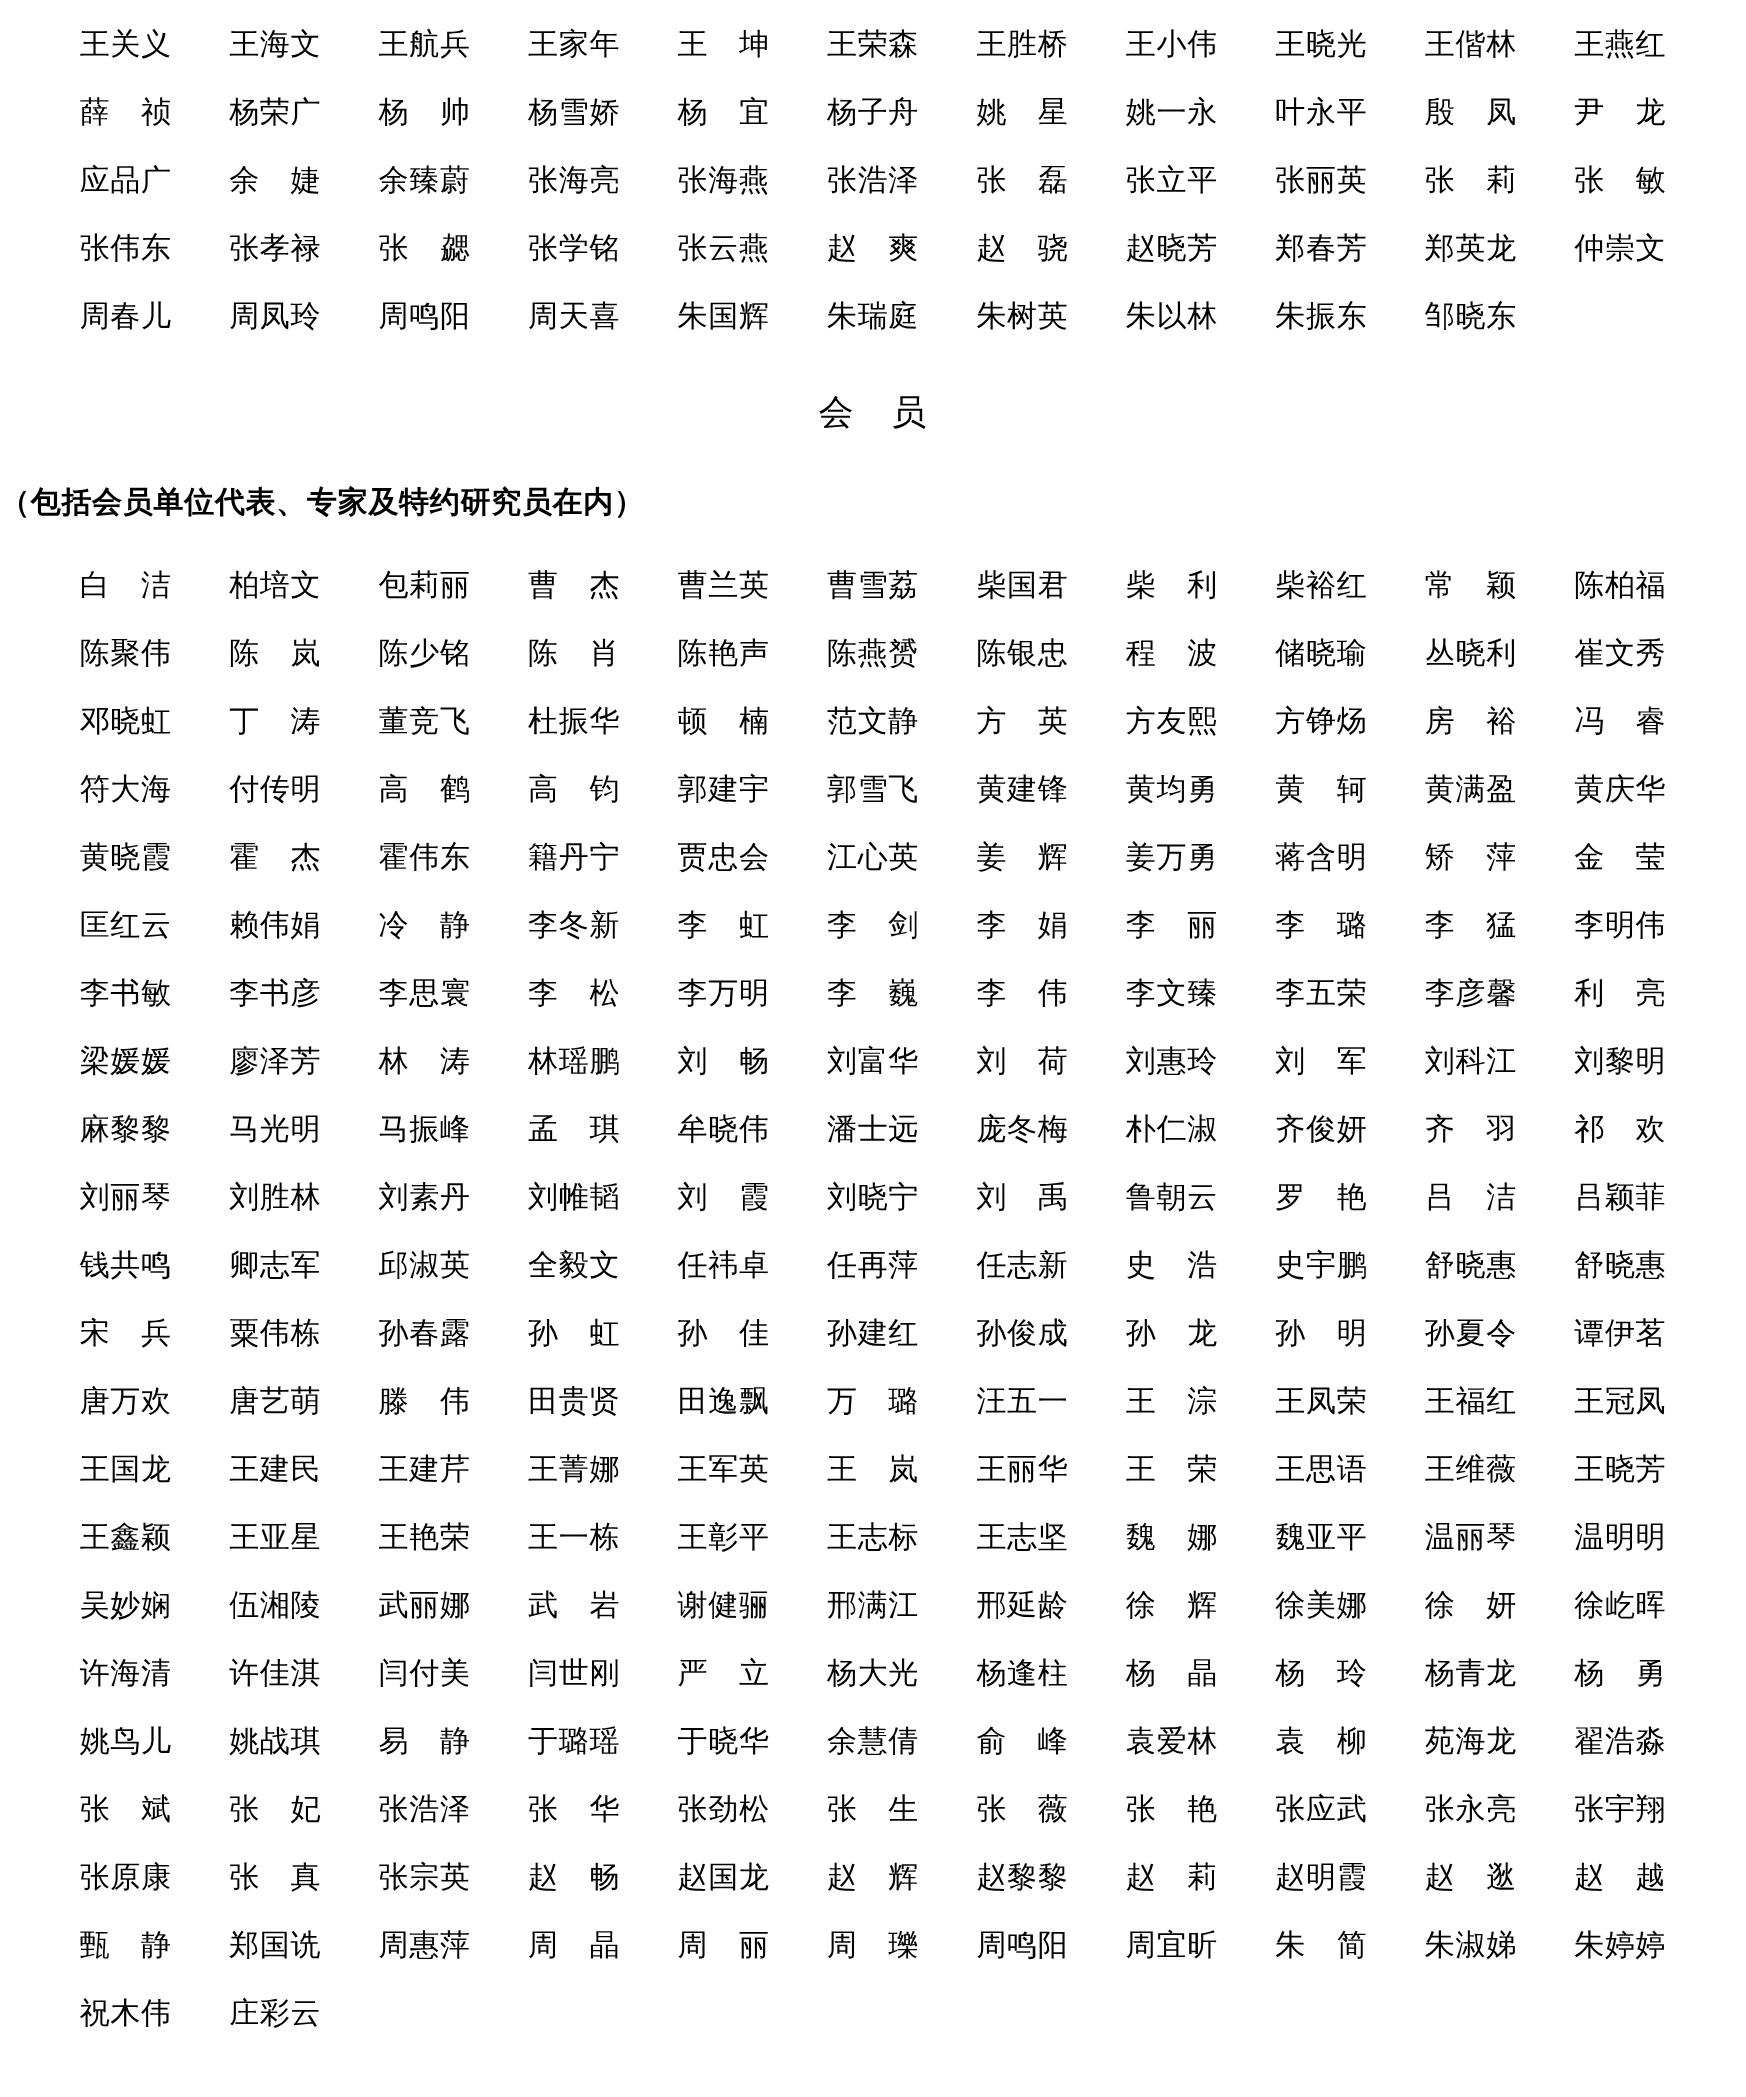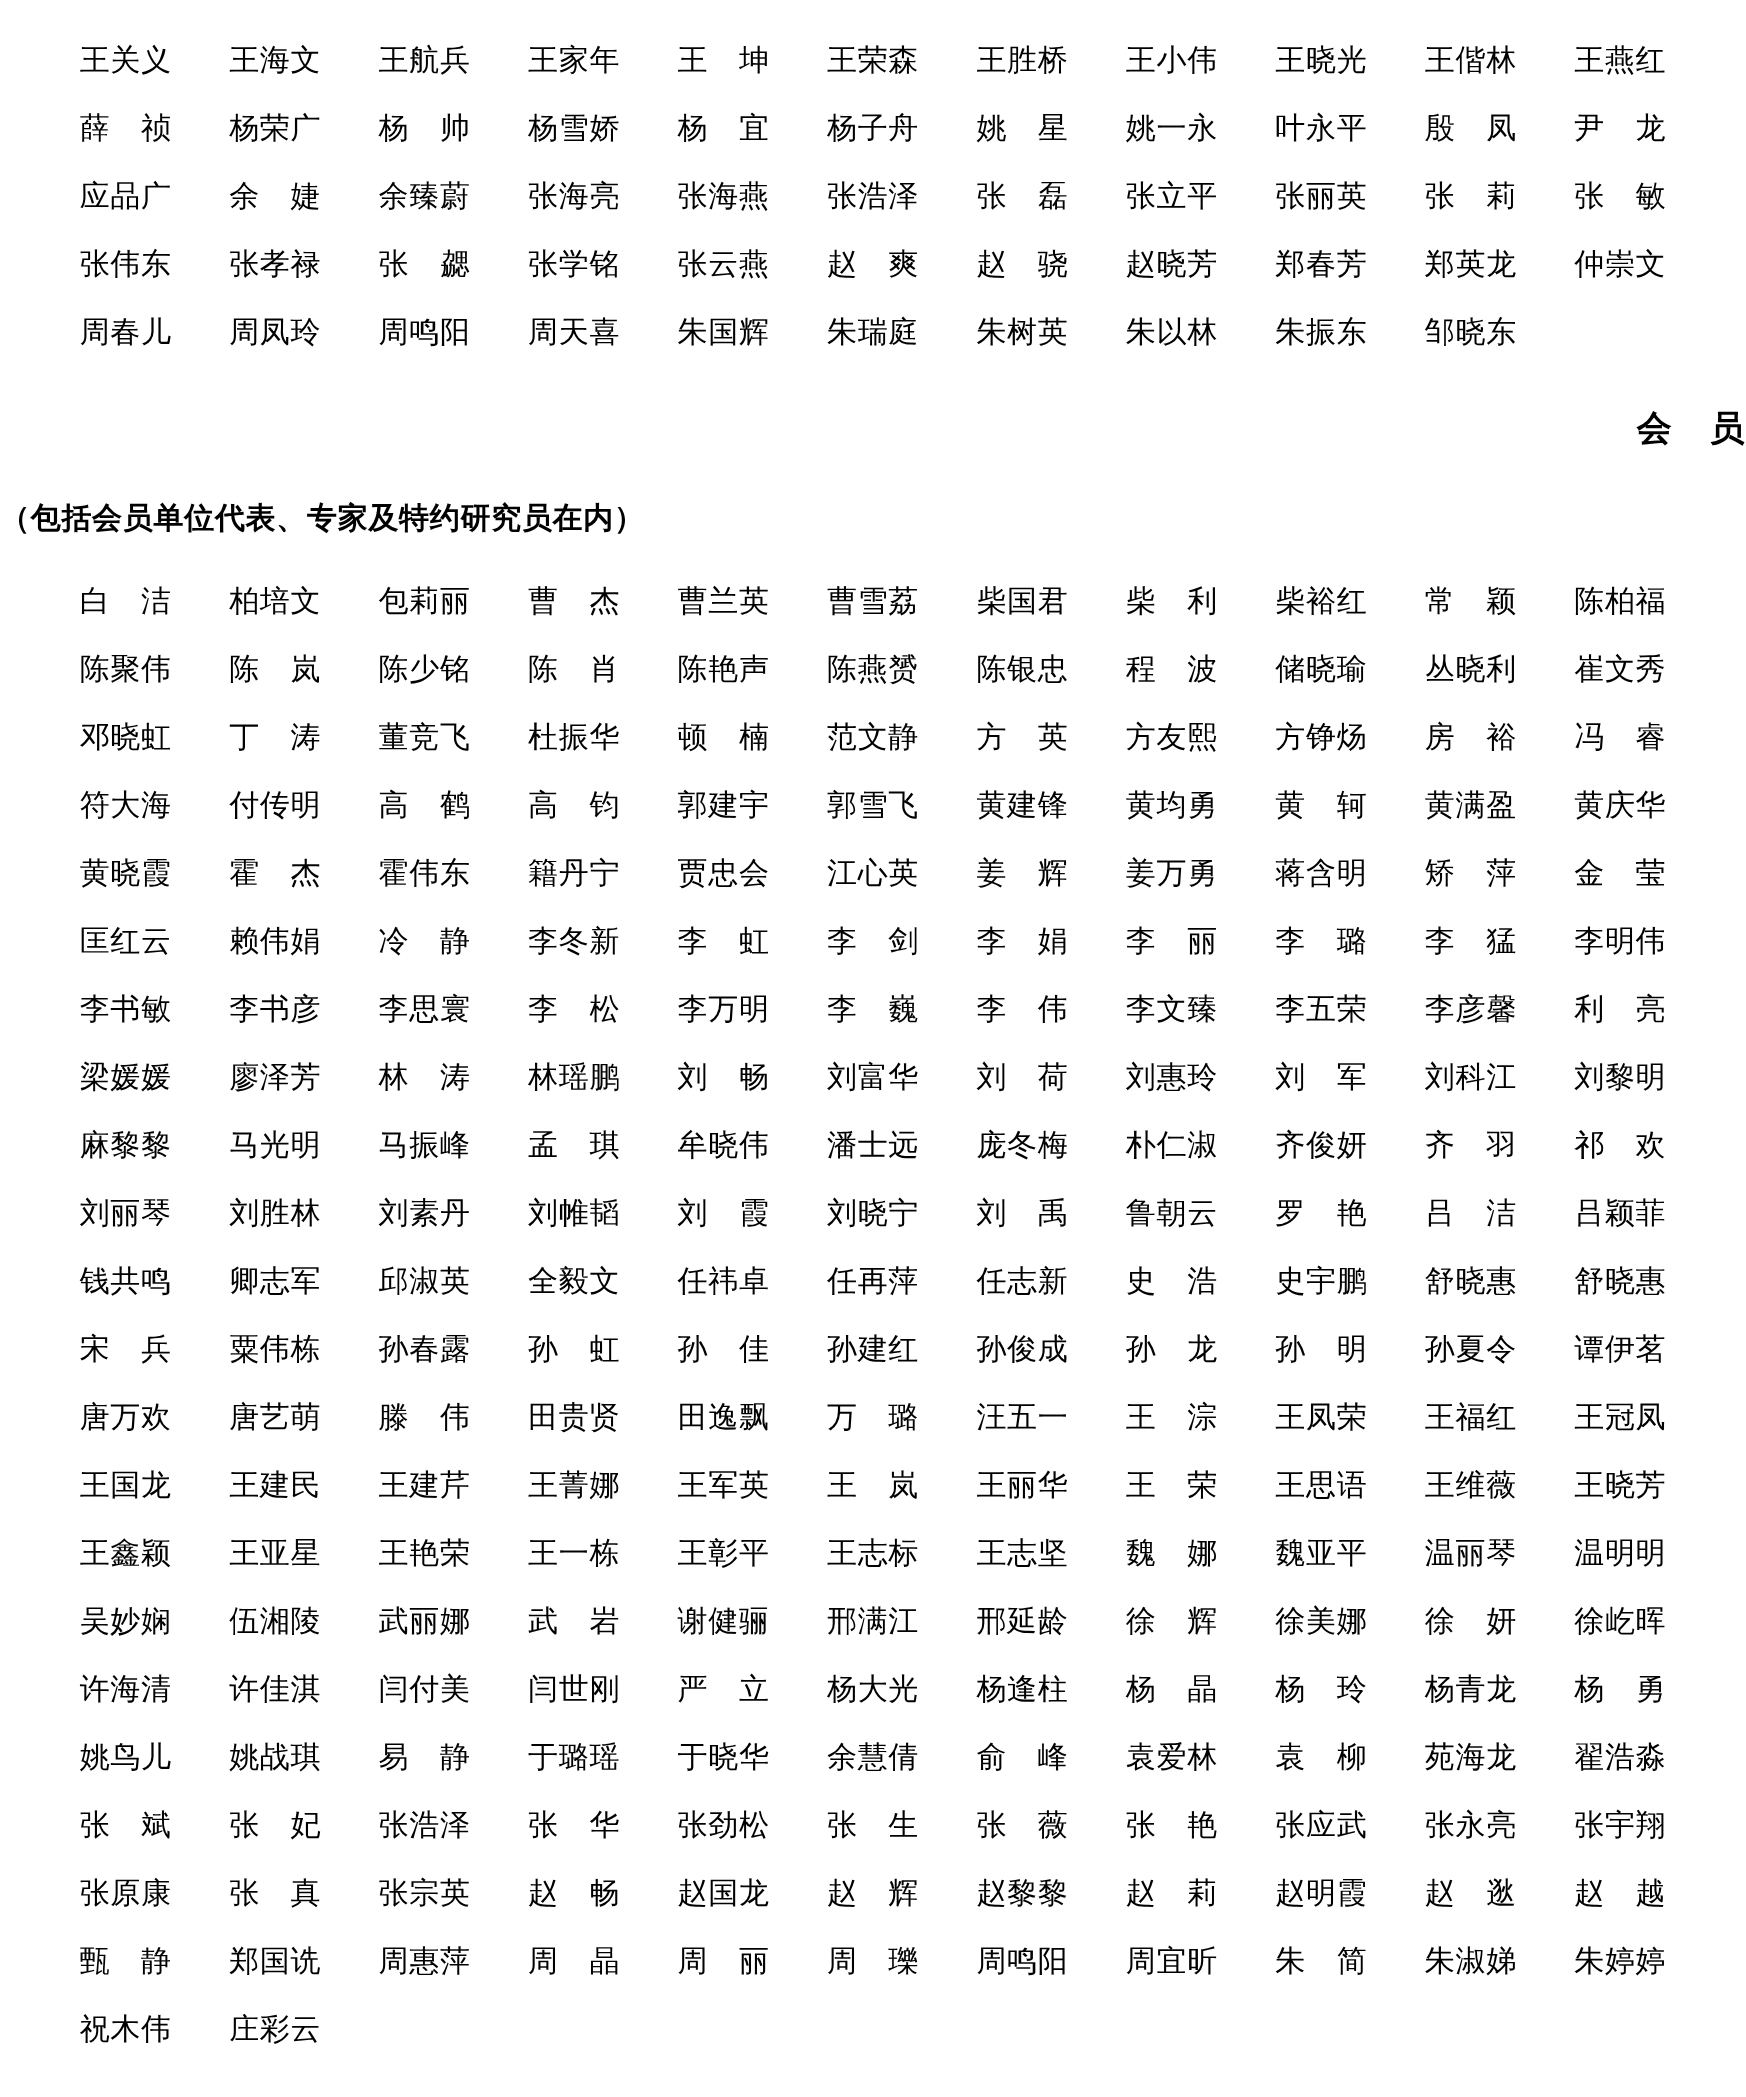--- a/index.html
+++ b/index.html
@@ -12,21 +12,21 @@
     height: 2097px;
     color: #000000;
     font-family: "Liberation Serif", "DejaVu Serif", serif;
     overflow: hidden;
   }
   .page {
     width: 1746px;
     height: 1506px;
     background: #ffffff;
     box-sizing: border-box;
-    padding-top: 26px;
+    padding-top: 10px;
   }
   .name-grid {
     box-sizing: border-box;
     width: 100%;
     padding: 0 51px;
   }
   .name-row {
     display: grid;
     grid-template-columns: repeat(11, 1fr);
     height: 68px;
@@ -34,23 +34,23 @@
   }
   .name-cell {
     font-size: 30px;
     font-weight: 500;
     text-align: center;
     white-space: nowrap;
     letter-spacing: 0.7px;
   }
   .section-title {
     margin-top: 39px;
-    text-align: right;
+    text-align: center;
     font-size: 35px;
-    font-weight: bold;
+    font-weight: normal;
     letter-spacing: 1.4px;
   }
   .section-subtitle {
     margin-top: 46px;
     text-align: left;
     font-size: 30px;
     font-weight: bold;
     letter-spacing: 0.7px;
   }
   .member-grid {

